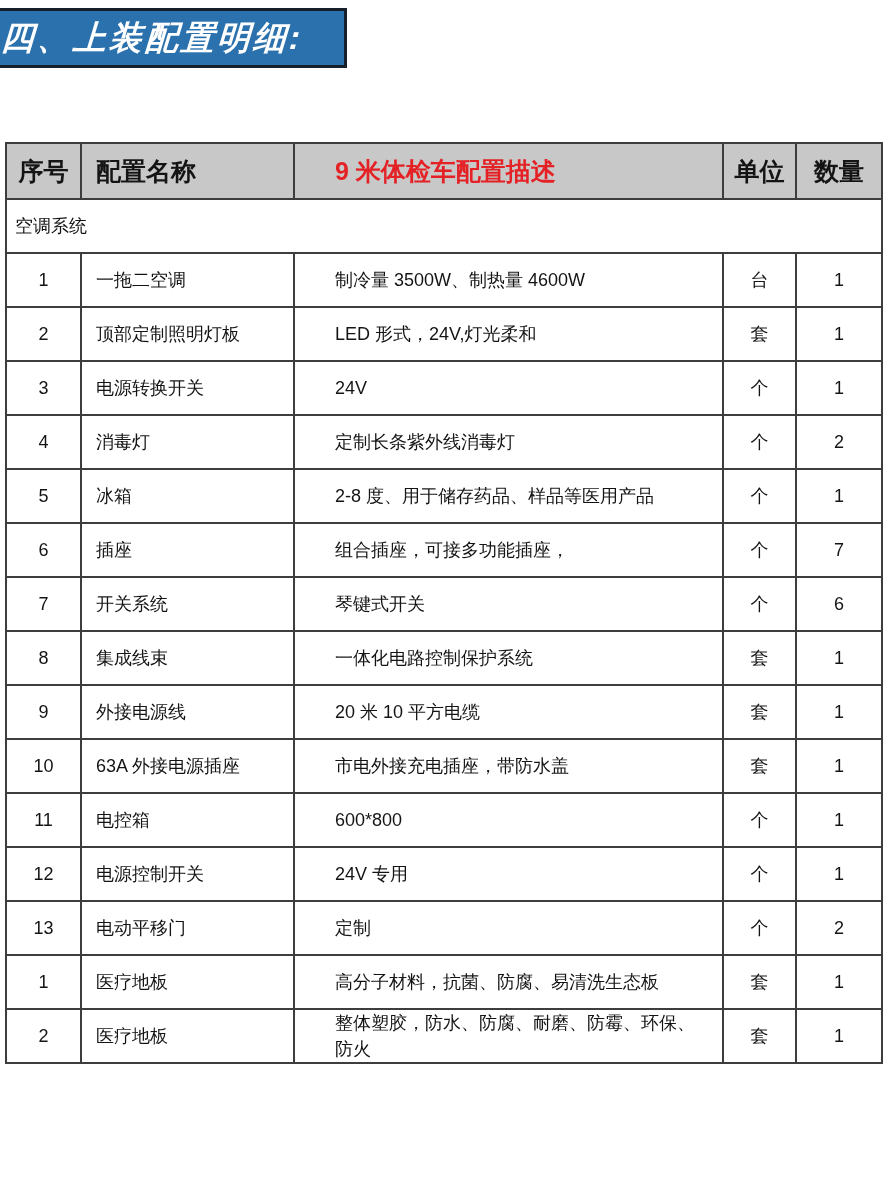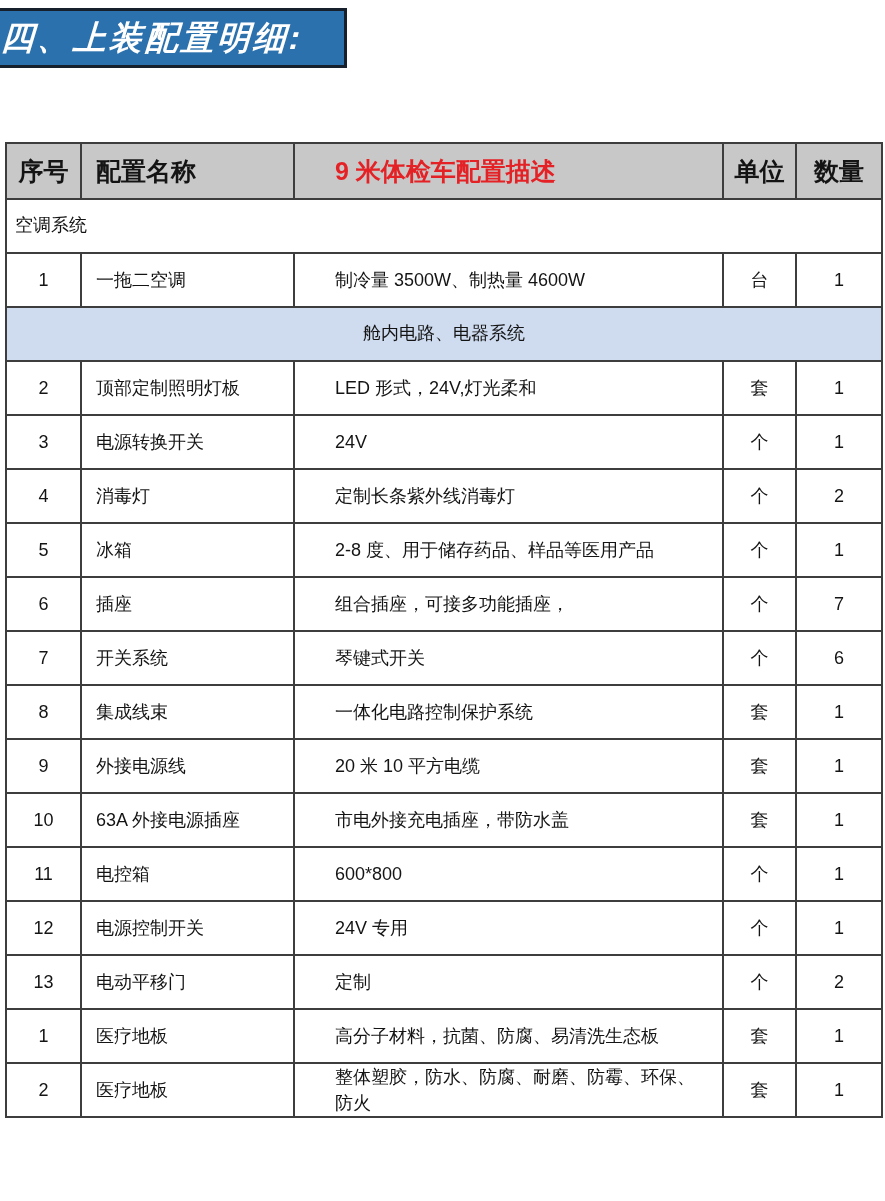--- a/index.html
+++ b/index.html
@@ -61,21 +61,21 @@
     font-weight: bold;
     font-size: 25px;
   }
   th.col-no, td.col-no { text-align: center; }
   th.col-name, td.col-name { text-align: left; padding-left: 14px; padding-right: 6px; }
   th.col-desc, td.col-desc { text-align: left; padding-left: 40px; padding-right: 20px; }
   th.col-desc { color: var(--desc-header-red); }
   th.col-unit, td.col-unit { text-align: center; }
   th.col-qty, td.col-qty { text-align: center; }
   .config-table tbody td { height: 54px; background: #ffffff; }
-  tr.section-row td { height: 54px; font-family: Liberation Mono, monospace; }
+  tr.section-row td { height: 54px; }
   tr.section-plain td { text-align: left; padding-left: 8px; background: #ffffff; }
   tr.section-blue td { text-align: center; background: var(--section-blue); }
 </style>
 </head>
 <body>
 
 <div class="banner">
   <span class="banner-text">四、上装配置明细:</span>
 </div>
 
@@ -100,23 +100,20 @@
       <tr class="section-row section-plain">
     <td colspan="5">空调系统</td>
   </tr>
       <tr class="item-row">
     <td class="col-no">1</td>
     <td class="col-name">一拖二空调</td>
     <td class="col-desc">制冷量 3500W、制热量 4600W</td>
     <td class="col-unit">台</td>
     <td class="col-qty">1</td>
   </tr>
-      <tr class="section-row section-blue">
-    <td colspan="5">舱内电路、电器系统</td>
-  </tr>
       <tr class="item-row">
     <td class="col-no">2</td>
     <td class="col-name">顶部定制照明灯板</td>
     <td class="col-desc">LED 形式，24V,灯光柔和</td>
     <td class="col-unit">套</td>
     <td class="col-qty">1</td>
   </tr>
       <tr class="item-row">
     <td class="col-no">3</td>
     <td class="col-name">电源转换开关</td>

